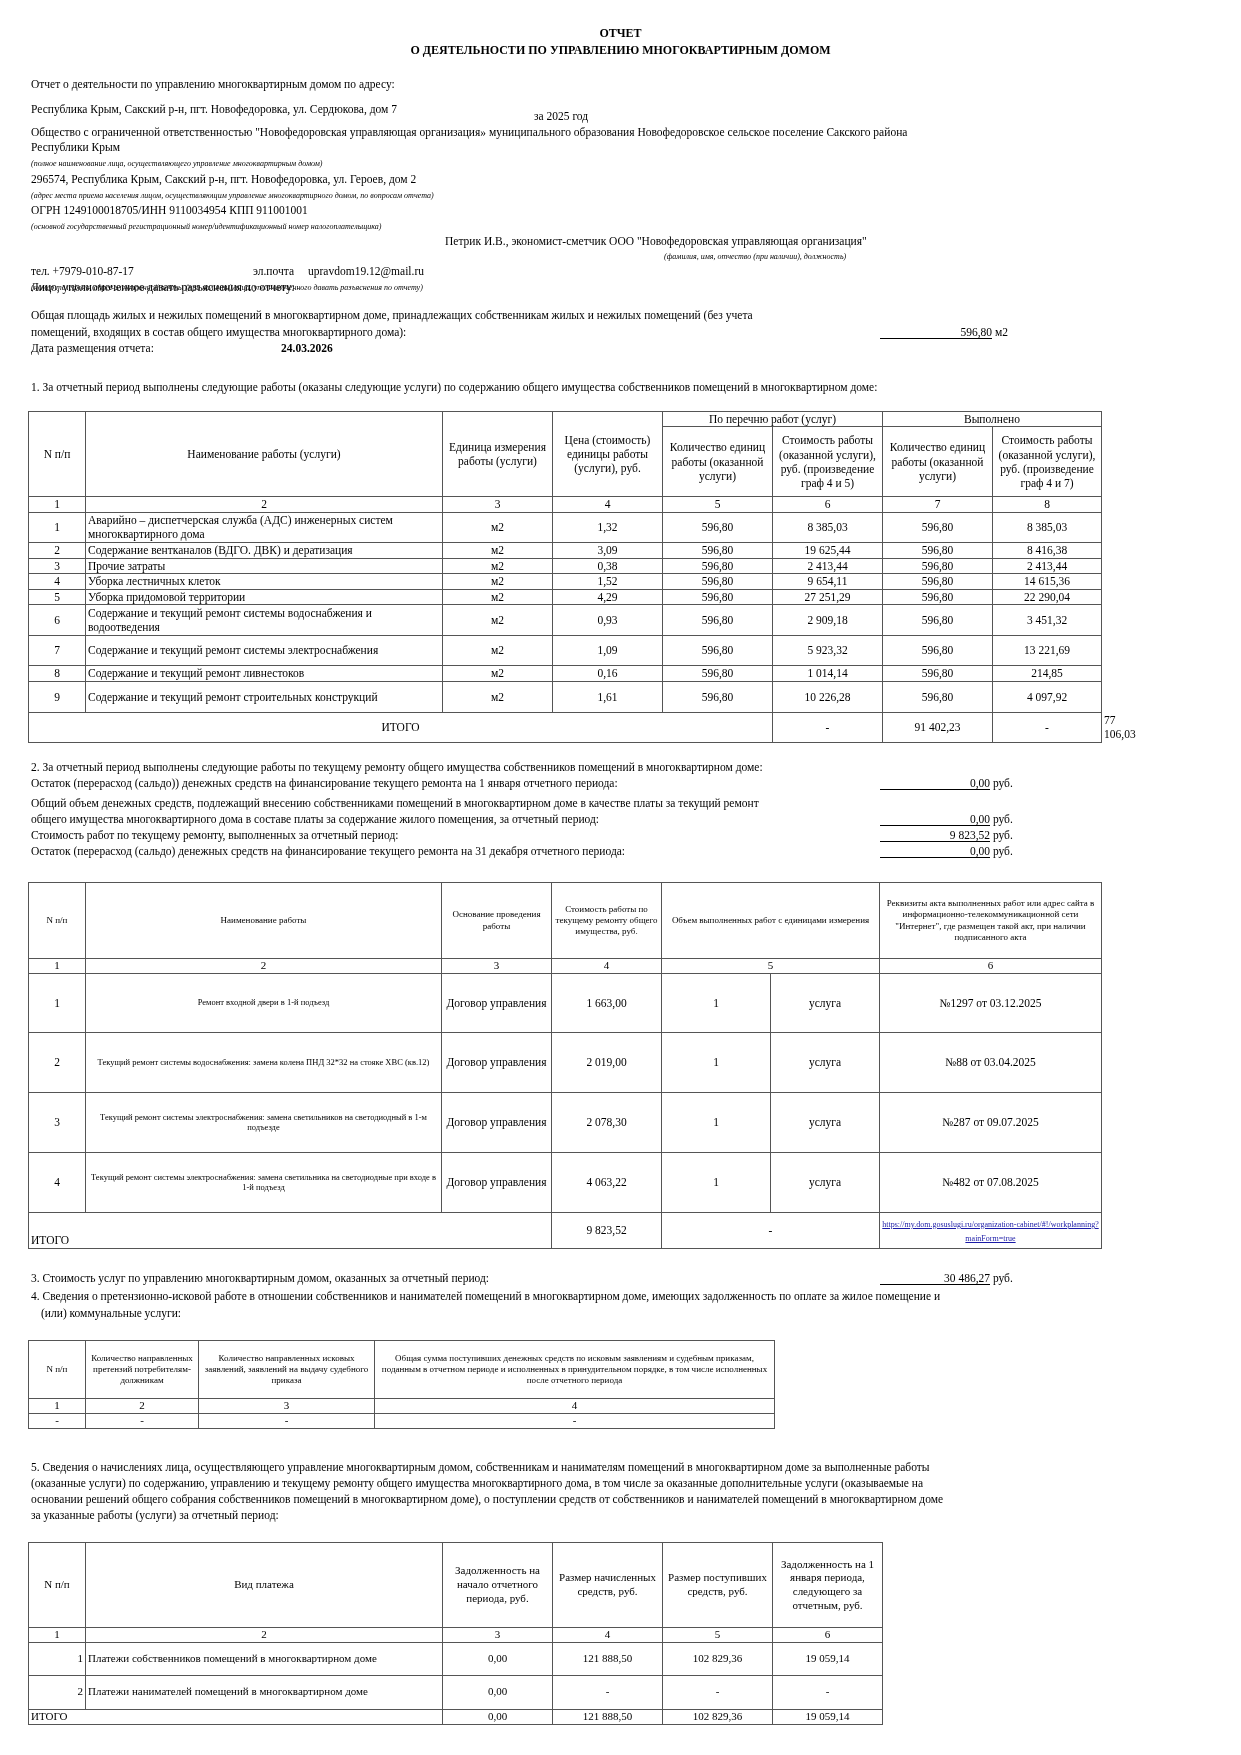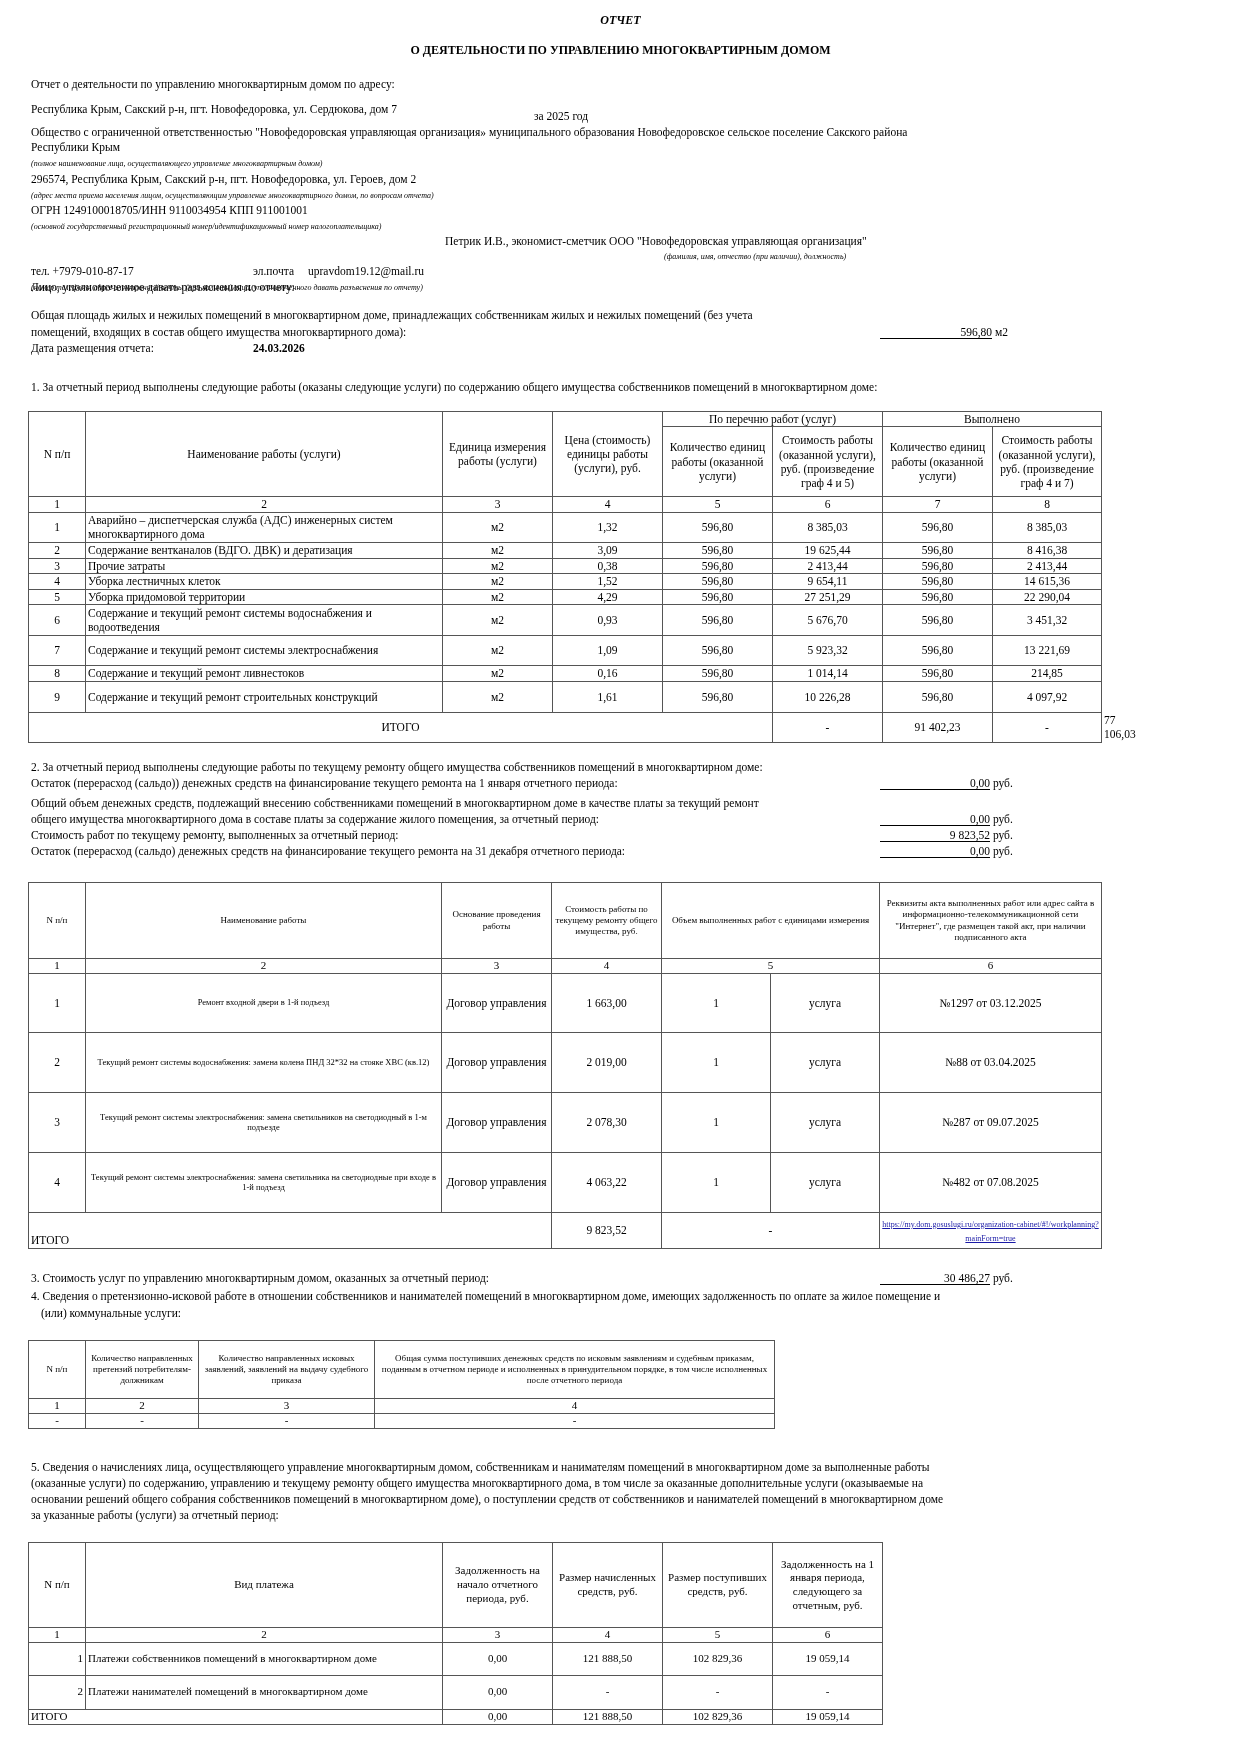--- a/index.html
+++ b/index.html
@@ -2,36 +2,36 @@
 <html><head>
 <meta charset="utf-8">
 <style>
   html, body { margin:0; padding:0; background:#fff; }
   body { width:1241px; height:1755px; position:relative; overflow:hidden;
          font-family:"Liberation Serif", "DejaVu Serif", serif; color:#000; font-size:11.5px; }
   .abs { position:absolute; white-space:nowrap; }
   .title { font-weight:bold; font-size:12px; text-align:center; width:1241px; left:0; }
   .line { font-size:11.5px; }
   .cap { font-style:italic; font-size:8px; }
-  .bold { font-weight:bold; }
+  .bold { font-weight:bold;margin-left:28px; }
   .uline { display:inline-block; border-bottom:1px solid #000; text-align:right; }
   table { border-collapse:collapse; position:absolute; table-layout:fixed; }
   td { border:1px solid #555; text-align:center; vertical-align:middle; padding:0 2px; line-height:1.25; }
   .hdr td { font-size:9px; }
   .num td { font-size:11px; height:13px; }
   .t1 td { font-size:11.5px; }
   .left { text-align:left; }
   .small { font-size:8.5px; }
   a.link { color:#1a1aa6; text-decoration:underline; font-size:8px; }
   .t5 td { font-size:11px; }
 </style>
 </head>
 <body>
 
-<div class="abs title" style="top:13px;font-style:italic;">ОТЧЕТ</div>
+<div class="abs title" style="top:26px;">ОТЧЕТ</div>
 <div class="abs title" style="top:43px;">О ДЕЯТЕЛЬНОСТИ ПО УПРАВЛЕНИЮ МНОГОКВАРТИРНЫМ ДОМОМ</div>
 
 <div class="abs line" style="left:31px;top:78px;">Отчет о деятельности по управлению многоквартирным домом по адресу:</div>
 <div class="abs line" style="left:31px;top:93px;margin-top:10px;">Республика Крым, Сакский р-н, пгт. Новофедоровка, ул. Сердюкова, дом 7</div>
 <div class="abs line" style="left:534px;top:110px;">за 2025 год</div>
 <div class="abs line" style="left:31px;top:126px;text-align:right;">Общество с ограниченной ответственностью "Новофедоровская управляющая организация» муниципального образования Новофедоровское сельское поселение Сакского района</div>
 <div class="abs line" style="left:31px;top:141px;">Республики Крым</div>
 <div class="abs cap" style="left:31px;top:159px;">(полное наименование лица, осуществляющего управление многоквартирным домом)</div>
 <div class="abs line" style="left:31px;top:173px;">296574, Республика Крым, Сакский р-н, пгт. Новофедоровка, ул. Героев, дом 2</div>
 <div class="abs cap" style="left:31px;top:191px;">(адрес места приема населения лицом, осуществляющим управление многоквартирного домом, по вопросам отчета)</div>
@@ -141,21 +141,21 @@
     <td>27 251,29</td>
     <td>596,80</td>
     <td>22 290,04</td>
   </tr>
   <tr style="height:31px;">
     <td>6</td>
     <td class="left">Содержание и текущий ремонт системы водоснабжения и водоотведения</td>
     <td>м2</td>
     <td>0,93</td>
     <td>596,80</td>
-    <td>5 676,70</td>
+    <td>2 909,18</td>
     <td>596,80</td>
     <td>3 451,32</td>
   </tr>
   <tr style="height:30px;">
     <td>7</td>
     <td class="left">Содержание и текущий ремонт системы электроснабжения</td>
     <td>м2</td>
     <td>1,09</td>
     <td>596,80</td>
     <td>5 923,32</td>

